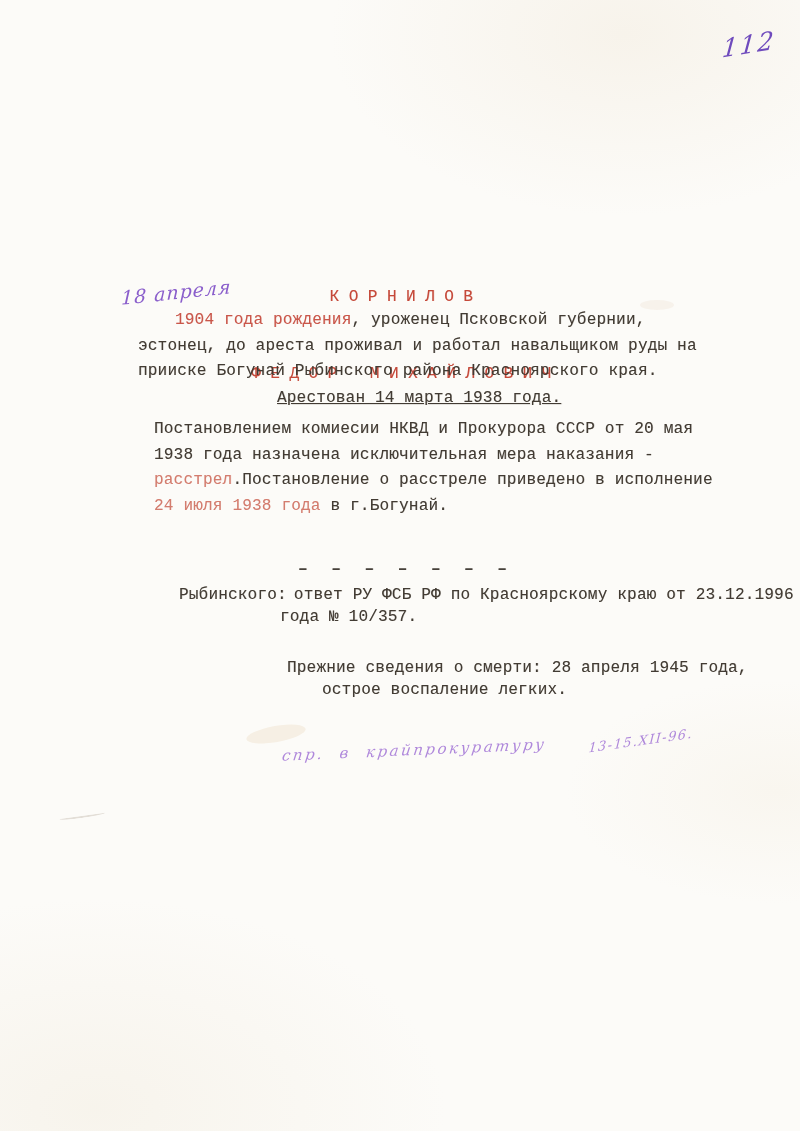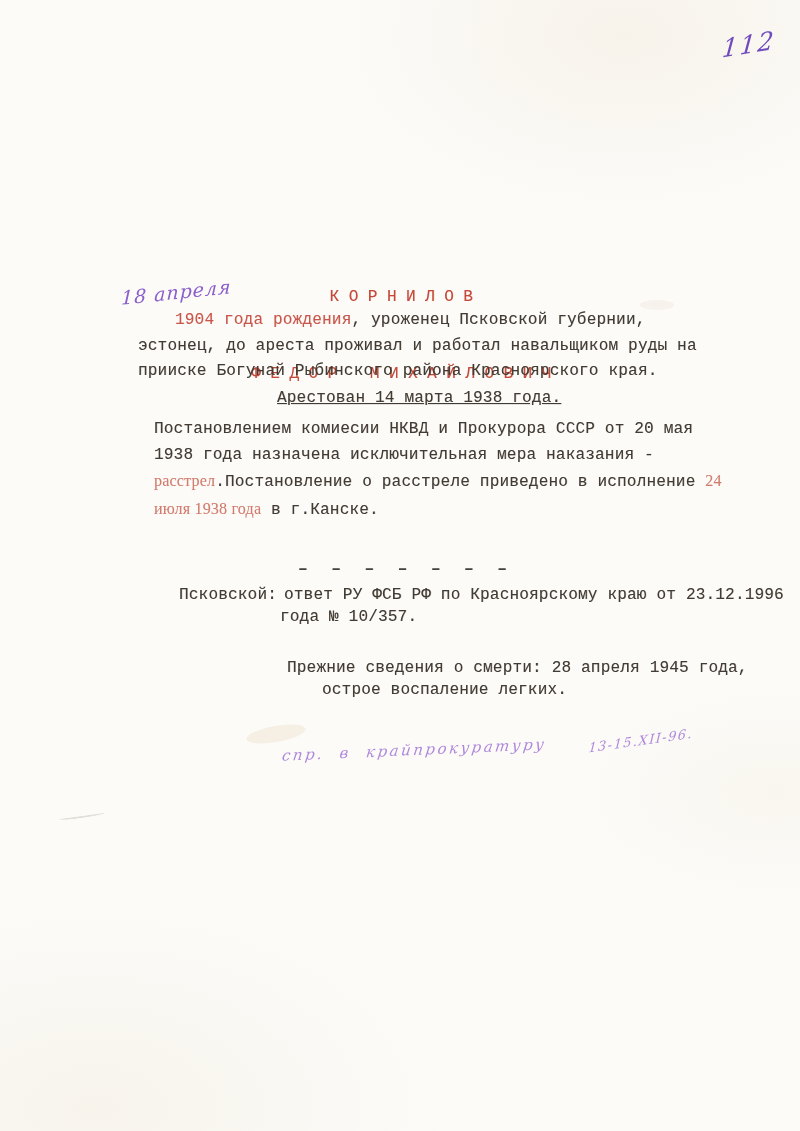--- a/index.html
+++ b/index.html
@@ -42,21 +42,21 @@
   .p2 { left: 134px; top: 417px; width: 572px; line-height: 25.5px; }
   .p3 { left: 134px; top: 499px; width: 566px; line-height: 27px; text-indent: 9px; }
   .sep { left: 130px; top: 560px; width: 512px; text-align: center; letter-spacing: 7px; font-weight: bold; color: #46403a; }
   .basis-line1 { left: 159px; top: 586px; }
   .basis-label { margin-right: 7px; }
   .basis-line2 { left: 260px; top: 608px; }
   .prev-line1 { left: 267px; top: 659px; }
   .prev-line2 { left: 302px; top: 681px; }
 
   .red-mid   { color: #c9564a; text-shadow: 0.4px 0.4px 0 rgba(201,86,74,0.3); }
-  .red-faded { color: #d37c6e; text-shadow: 0.3px 0.3px 0 rgba(211,124,110,0.3); font-family: Liberation Serif, serif; }
+  .red-faded { color: #d37c6e; text-shadow: 0.3px 0.3px 0 rgba(211,124,110,0.3); }
 
   
   .hw {
     position: absolute;
     font-family: "DejaVu Serif", serif;
     font-style: italic;
     color: #7e57c3;
   }
   .page-number {
     right: 24px; top: 30px;
@@ -121,26 +121,26 @@
     <div class="title-line">КОРНИЛОВ</div>
     <div class="title-line">ФЕДОР МИХАЙЛОВИЧ</div>
   </div>
 
   <div class="hw hw-top">18 апреля</div>
 
   <div class="tw p1"><span class="red-mid">1904 года рождения</span><span>, уроженец Псковской губернии, эстонец, до ареста проживал и работал навальщиком руды на прииске Богунай Рыбинского района Красноярского края.</span></div>
 
   <div class="tw arrest">Арестован 14 марта 1938 года.</div>
 
-  <div class="tw p2"><span>Постановлением комиесии НКВД и Прокурора СССР от 20 мая 1938 года назначена исключительная мера наказания - </span><span class="red-faded">расстрел</span><span>.Постановление о расстреле приведено в исполнение </span><span class="red-faded">24 июля 1938 года</span><span> в г.Канске.</span></div>
+  <div class="tw p2"><span>Постановлением комиесии НКВД и Прокурора СССР от 20 мая 1938 года назначена исключительная мера наказания - </span><span class="red-faded">расстрел</span><span>.Постановление о расстреле приведено в исполнение </span><span class="red-faded">24 июля 1938 года</span><span> в г.Богунай.</span></div>
 
 
   <div class="tw sep">– – – – – – –</div>
 
-  <div class="tw basis-line1"><span class="basis-label">Псковской:</span><span>ответ РУ ФСБ РФ по Красноярскому краю от 23.12.1996</span></div>
+  <div class="tw basis-line1"><span class="basis-label">Рыбинского:</span><span>ответ РУ ФСБ РФ по Красноярскому краю от 23.12.1996</span></div>
   <div class="tw basis-line2">года № 10/357.</div>
 
   <div class="tw prev-line1">Прежние сведения о смерти: 28 апреля 1945 года,</div>
   <div class="tw prev-line2">острое воспаление легких.</div>
 
   <div class="hw hw-bottom-text">спр. в крайпрокуратуру</div>
   <div class="hw hw-bottom-date">13-15.ХII-96.</div>
 
   <div class="pencil-mark"></div>
   <div class="stain1"></div>

